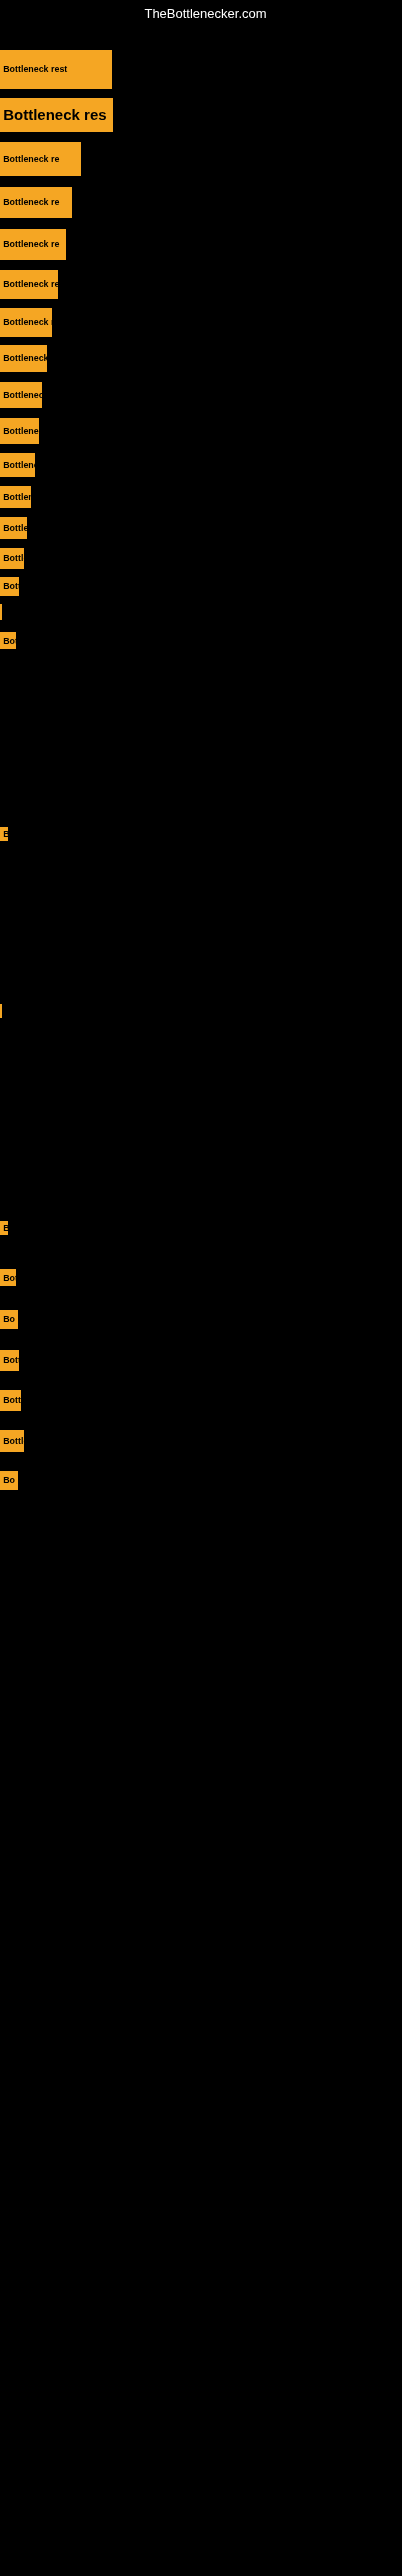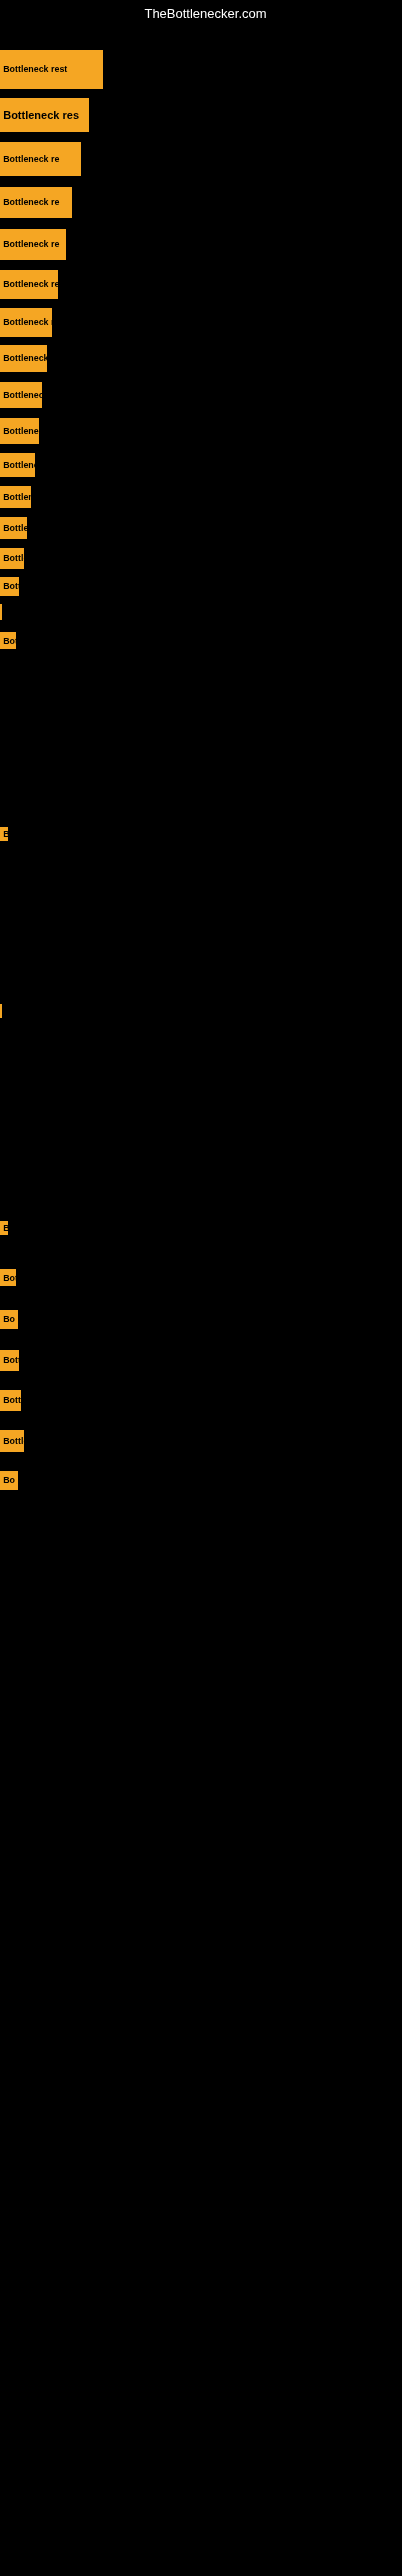--- a/index.html
+++ b/index.html
@@ -23,22 +23,22 @@
       font-weight: normal;
       margin-left: 8px;
     }
   </style>
 </head>
 <body>
 
 <div class="site-title">TheBottlenecker.com</div>
 
 <div id="bars-container" style="position:relative; width:403px; height:2560px; top:0;">
-<div style="position: absolute; left: 0px; top: 22px; width: 103px; height: 39px; background-color: rgb(245, 166, 35); color: rgb(0, 0, 0); font-size: 8.9px; font-weight: bold; padding: 1.6px 3.2px; display: flex; align-items: center; overflow: hidden; white-space: nowrap;">Bottleneck rest</div>
-    <div style="position: absolute; left: 0px; top: 70px; width: 89px; height: 34px; background-color: rgb(245, 166, 35); color: rgb(0, 0, 0); font-size: 11px; font-weight: bold; padding: 1.6px 3.2px; display: flex; align-items: center; overflow: hidden; white-space: nowrap;">Bottleneck res</div>
+<div style="position: absolute; left: 0px; top: 22px; width: 112px; height: 39px; background-color: rgb(245, 166, 35); color: rgb(0, 0, 0); font-size: 8.9px; font-weight: bold; padding: 1.6px 3.2px; display: flex; align-items: center; overflow: hidden; white-space: nowrap;">Bottleneck rest</div>
+    <div style="position: absolute; left: 0px; top: 70px; width: 113px; height: 34px; background-color: rgb(245, 166, 35); color: rgb(0, 0, 0); font-size: 15px; font-weight: bold; padding: 1.6px 3.2px; display: flex; align-items: center; overflow: hidden; white-space: nowrap;">Bottleneck res</div>
     <div style="position: absolute; left: 0px; top: 114px; width: 81px; height: 34px; background-color: rgb(245, 166, 35); color: rgb(0, 0, 0); font-size: 8.9px; font-weight: bold; padding: 1.6px 3.2px; display: flex; align-items: center; overflow: hidden; white-space: nowrap;">Bottleneck re</div>
     <div style="position: absolute; left: 0px; top: 159px; width: 72px; height: 31px; background-color: rgb(245, 166, 35); color: rgb(0, 0, 0); font-size: 8.9px; font-weight: bold; padding: 1.6px 3.2px; display: flex; align-items: center; overflow: hidden; white-space: nowrap;">Bottleneck re</div>
     <div style="position: absolute; left: 0px; top: 201px; width: 66px; height: 31px; background-color: rgb(245, 166, 35); color: rgb(0, 0, 0); font-size: 8.9px; font-weight: bold; padding: 1.6px 3.2px; display: flex; align-items: center; overflow: hidden; white-space: nowrap;">Bottleneck re</div>
     <div style="position: absolute; left: 0px; top: 242px; width: 58px; height: 29px; background-color: rgb(245, 166, 35); color: rgb(0, 0, 0); font-size: 8.9px; font-weight: bold; padding: 1.6px 3.2px; display: flex; align-items: center; overflow: hidden; white-space: nowrap;">Bottleneck re</div>
     <div style="position: absolute; left: 0px; top: 280px; width: 52px; height: 29px; background-color: rgb(245, 166, 35); color: rgb(0, 0, 0); font-size: 8.9px; font-weight: bold; padding: 1.6px 3.2px; display: flex; align-items: center; overflow: hidden; white-space: nowrap;">Bottleneck re</div>
     <div style="position: absolute; left: 0px; top: 317px; width: 47px; height: 27px; background-color: rgb(245, 166, 35); color: rgb(0, 0, 0); font-size: 8.9px; font-weight: bold; padding: 1.6px 3.2px; display: flex; align-items: center; overflow: hidden; white-space: nowrap;">Bottleneck re</div>
     <div style="position: absolute; left: 0px; top: 354px; width: 42px; height: 26px; background-color: rgb(245, 166, 35); color: rgb(0, 0, 0); font-size: 8.9px; font-weight: bold; padding: 1.6px 3.2px; display: flex; align-items: center; overflow: hidden; white-space: nowrap;">Bottleneck re</div>
     <div style="position: absolute; left: 0px; top: 390px; width: 39px; height: 26px; background-color: rgb(245, 166, 35); color: rgb(0, 0, 0); font-size: 8.9px; font-weight: bold; padding: 1.6px 3.2px; display: flex; align-items: center; overflow: hidden; white-space: nowrap;">Bottleneck re</div>
     <div style="position: absolute; left: 0px; top: 425px; width: 35px; height: 24px; background-color: rgb(245, 166, 35); color: rgb(0, 0, 0); font-size: 8.9px; font-weight: bold; padding: 1.6px 3.2px; display: flex; align-items: center; overflow: hidden; white-space: nowrap;">Bottleneck r</div>
     <div style="position: absolute; left: 0px; top: 458px; width: 31px; height: 22.5px; background-color: rgb(245, 166, 35); color: rgb(0, 0, 0); font-size: 8.9px; font-weight: bold; padding: 1.6px 3.2px; display: flex; align-items: center; overflow: hidden; white-space: nowrap;">Bottleneck</div>

